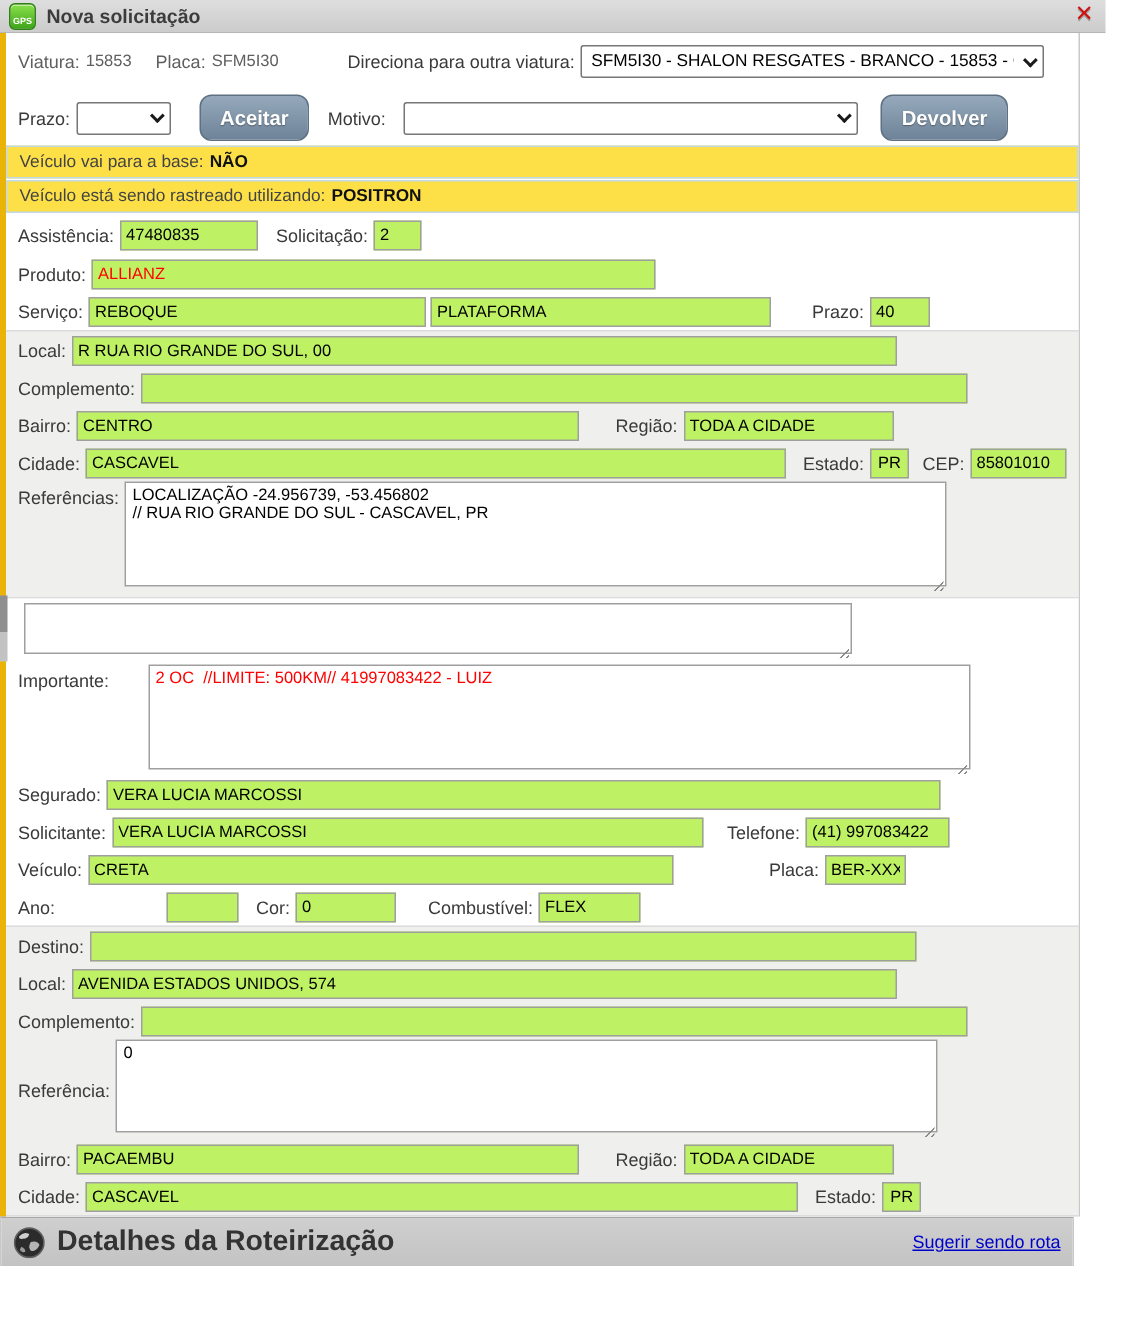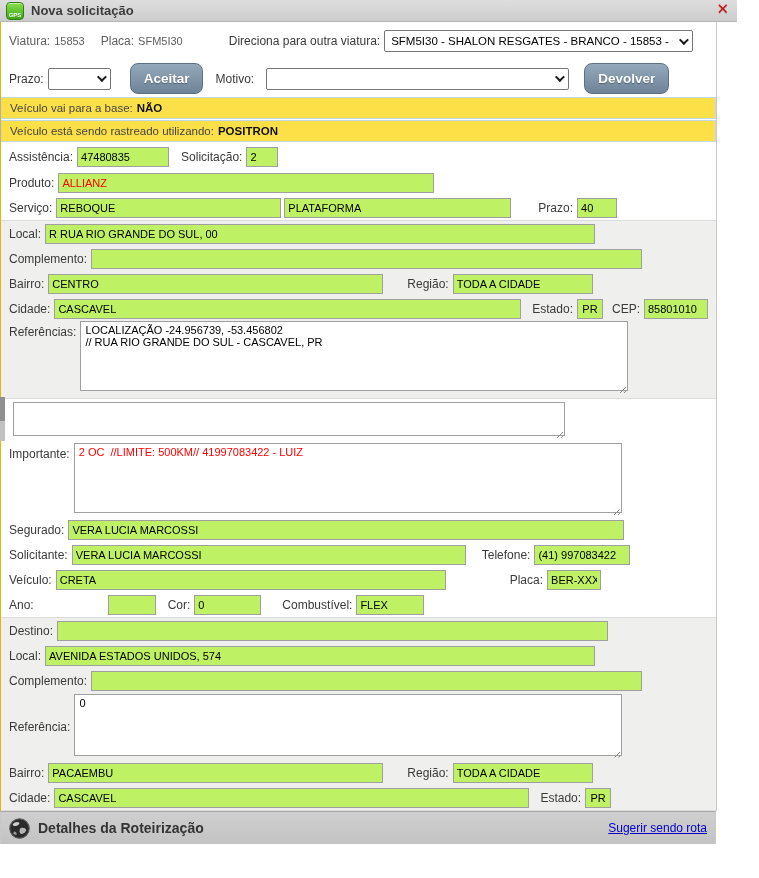--- a/index.html
+++ b/index.html
@@ -16,21 +16,21 @@
               background:linear-gradient(#8ae04a,#3fa51a); border:1px solid #2e8212;
               color:#fff; font-size:6px; font-weight:bold; display:flex;
               align-items:flex-end; justify-content:center; line-height:8px;
               box-shadow:inset 0 1px 0 rgba(255,255,255,.5); }
   .dlg-title { font-size:13px; font-weight:bold; color:#3c3c3c; margin-left:7px; }
   .close-x { position:absolute; right:8px; top:0px; color:#cc1111; font-weight:bold;
              font-size:15px; cursor:pointer; text-shadow:0 1px 0 rgba(0,0,0,.25);
              font-family:"DejaVu Sans", sans-serif; }
 
   
-  .bodywrap { display:flex; border-left:1px solid #eab308; }
+  .bodywrap { display:flex; border-left:4px solid #eab308; }
   .content { width:716px; border-right:1px solid #c8c8c8; background:#fff; }
   .gutter { flex:1; background:#fff; }
 
   .row { display:flex; align-items:center; padding:0 8px; height:25px; }
   .row label { font-size:12px; color:#3a3a3a; margin-right:4px; white-space:nowrap; }
   .muted label, .muted .val { color:#5f5f5f; }
   .val { font-size:11px; color:#5f5f5f; }
 
   input[type=text] { height:20px; border:1px solid #9f9f9f; background:#bef264;
           font-family:"Liberation Sans", sans-serif; font-size:11px; color:#000;
@@ -80,21 +80,21 @@
   .w-cidade{width:475px;} .w-uf{width:26px;text-align:center;} .w-cep{width:64px;}
   .w-seg{width:556px;} .w-solicit{width:394px;} .w-tel{width:96px;}
   .w-veic{width:390px;} .w-placa{width:54px;}
   .w-ano{width:48px;} .w-cor{width:67px;} .w-comb{width:68px;}
   .w-dest{width:551px;}
 
   
   .footer { width:716px; height:33px; background:linear-gradient(#cfcfcf,#c3c3c3);
             border-top:1px solid #a8a8a8; border-left:1px solid #c8c8c8;
             border-right:1px solid #c8c8c8; display:flex; align-items:center; padding:0 8px; }
-  .footer .ftitle { font-size:14px; font-weight:bold; color:#333; margin-left:8px; }
+  .footer .ftitle { font-size:19px; font-weight:bold; color:#333; margin-left:8px; }
   .footer a { margin-left:auto; font-size:12px; color:#0000cc; text-decoration:underline; cursor:pointer; }
 
   .left-tab { position:absolute; left:0; top:397px; width:5px; height:44px;
               background:linear-gradient(#8f8f8f 55%, #c2c2c2 55%); }
 </style>
 </head>
 <body>
 
 <div class="dialog">
 
@@ -196,21 +196,21 @@
         </div>
       </div>
 
       <div class="sec-white">
         <div class="row ta-row" style="height:40px;padding-left:12px;padding-top:3px;">
           <span class="ta-wrap">
             <textarea style="width: 552px; height: 34px;"></textarea>
             <span class="grip"></span>
           </span>
         </div>
-        <div class="row ta-row" style="height:78px;padding-top:4px;">
+        <div class="row ta-row" style="height:78px;padding-top:4px;gap:22px;">
           <label>Importante:</label>
           <span class="ta-wrap">
             <textarea class="red" style="width: 548px; height: 70px;">2 OC  //LIMITE: 500KM// 41997083422 - LUIZ</textarea>
             <span class="grip"></span>
           </span>
         </div>
         <div class="row">
           <label>Segurado:</label>
           <input type="text" class="w-seg" value="VERA LUCIA MARCOSSI" style="">
         </div>

